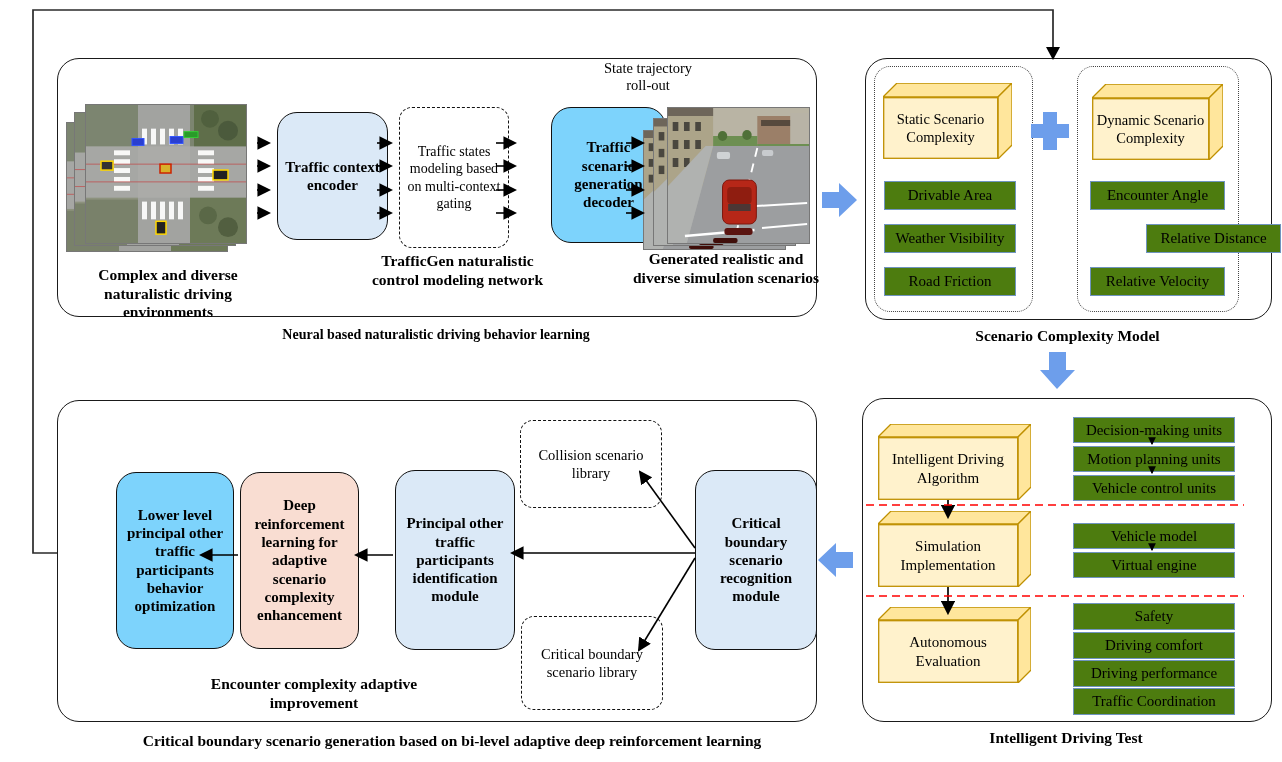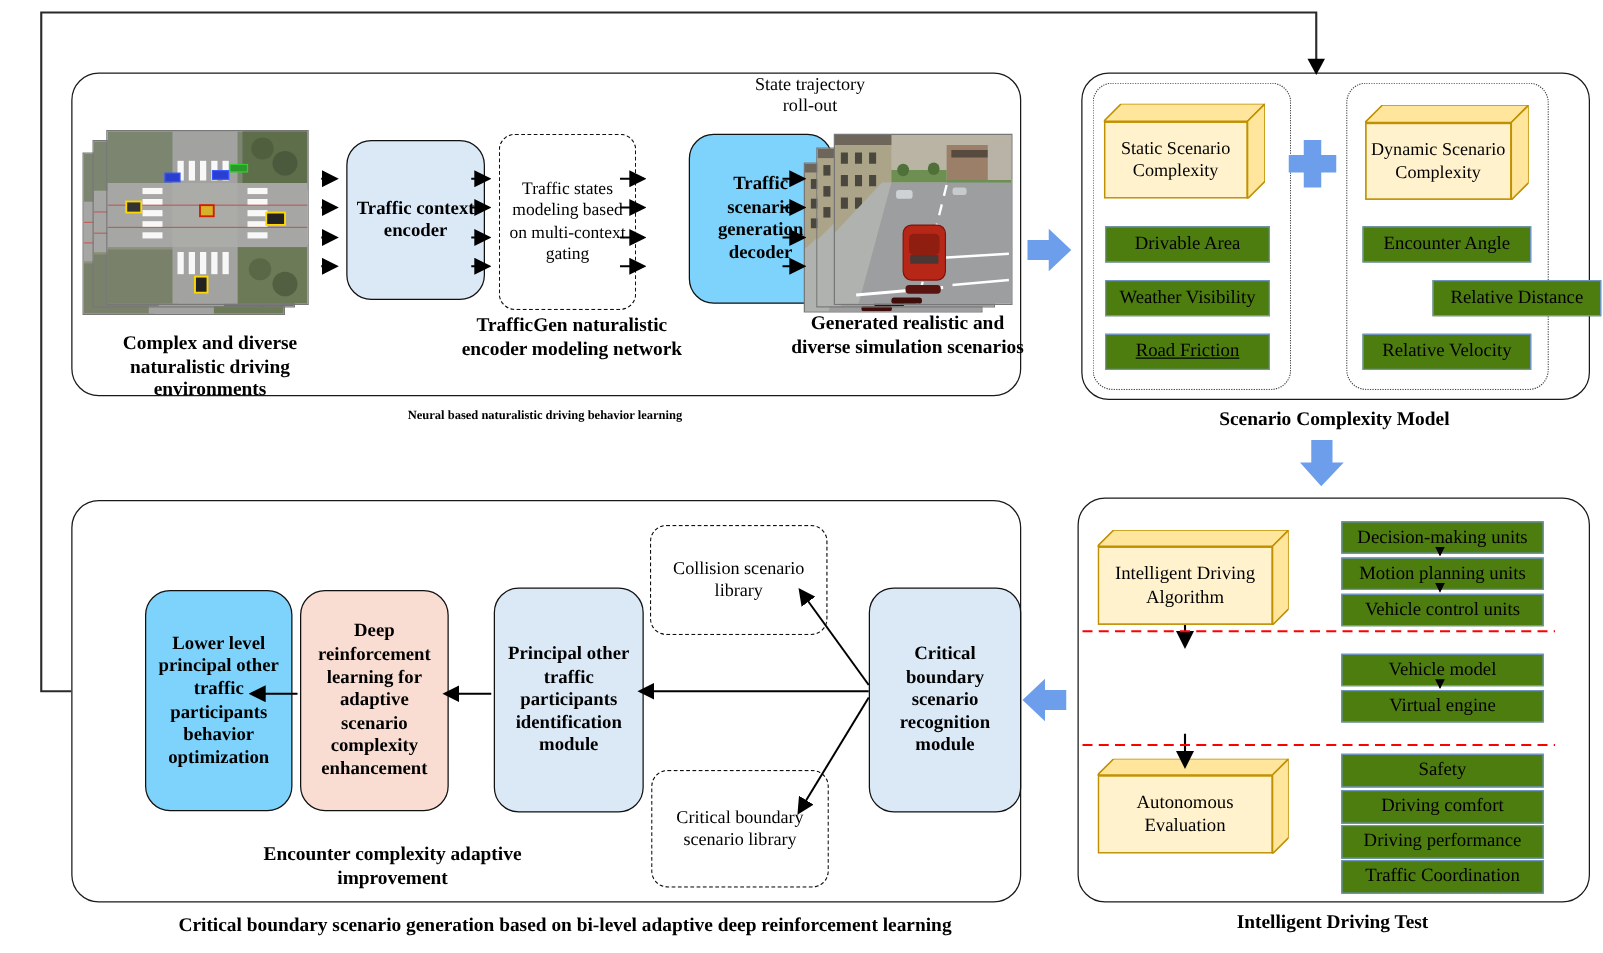--- a/index.html
+++ b/index.html
@@ -132,56 +132,56 @@
       </svg>
     <svg class="abs" style="left:85px;top:104px" width="160" height="138" viewBox="0 0 160 140" preserveAspectRatio="none">
         <use href="#aerial-art"></use>
       </svg>
   </div>
   <div class="caption" style="left:68px;top:266px;width:200px;font-size:15.5px;">Complex and diverse naturalistic driving environments</div>
 
   <div class="module blue round" style="left:277px;top:112px;width:97px;height:126px;font-size:15px;padding:0 6px;">Traffic context encoder</div>
 
   <div class="dashedbox" style="left:399px;top:107px;width:94px;height:139px;font-size:14px;padding:0 7px;">Traffic states modeling based on multi-context gating</div>
-  <div class="caption" style="left:360px;top:252px;width:195px;font-size:15.5px;">TrafficGen naturalistic encoder modeling network</div>
+  <div class="caption" style="left:360px;top:252px;width:195px;font-size:15.5px;">TrafficGen naturalistic control modeling network</div>
 
   <div class="module yellow round" style="left:523px;top:107px;width:99px;height:134px;font-size:15px;padding:0 7px;">Traffic scenario generation decoder</div>
 
   <div class="caption plain" style="left:598px;top:60px;width:100px;font-size:14.5px;font-weight:normal;z-index:4;">State trajectory roll-out</div>
 
   <div class="imgstack">
     <svg class="abs" style="left:643px;top:130px" width="141" height="118" viewBox="0 0 150 135" preserveAspectRatio="none">
         <use href="#sim-art"></use>
       </svg>
     <svg class="abs" style="left:653px;top:118px" width="141" height="126" viewBox="0 0 150 135" preserveAspectRatio="none">
         <use href="#sim-art"></use>
       </svg>
     <svg class="abs" style="left:667px;top:107px" width="141" height="135" viewBox="0 0 150 135" preserveAspectRatio="none">
         <use href="#sim-art"></use>
       </svg>
   </div>
   <div class="caption" style="left:630px;top:250px;width:192px;font-size:15.5px;">Generated realistic and diverse simulation scenarios</div>
 
-  <div class="caption" style="left:57px;top:327px;width:758px;font-size:10px;">Neural based naturalistic driving behavior learning</div>
+  <div class="caption" style="left:57px;top:327px;width:758px;font-size:14px;">Neural based naturalistic driving behavior learning</div>
 
   <div class="panel" style="left:865px;top:58px;width:405px;height:260px;"></div>
   <div class="subpanel" style="left:874px;top:66px;width:157px;height:244px;"></div>
   <div class="subpanel" style="left:1077px;top:66px;width:160px;height:244px;"></div>
 
   <div class="cuboid" style="left:883px;top:83px;width:137px;height:76px;">
     <svg width="129" height="76" viewBox="0 0 129 76">
       <polygon class="cubface" points="0,14 14,0 129,0 115,14"></polygon>
       <polygon class="cubface" points="115,14 129,0 129,62 115,76"></polygon>
       <rect class="cubfront" x="0.7" y="14.7" width="114" height="60.6"></rect>
     </svg>
     <div class="cubtext" style="left:0;top:14px;width:115px;height:62px;">Static Scenario Complexity</div>
   </div>
   <div class="item" style="left:884px;top:181px;width:130px;height:27px;">Drivable Area</div>
   <div class="item" style="left:884px;top:224px;width:130px;height:27px;">Weather Visibility</div>
-  <div class="item" style="left:884px;top:267px;width:130px;height:27px;text-decoration:underline;">Road Friction</div>
+  <div class="item" style="left:884px;top:267px;width:130px;height:27px;">Road Friction</div>
 
   <div class="cuboid" style="left:1092px;top:84px;width:131px;height:76px;">
     <svg width="131" height="76" viewBox="0 0 131 76">
       <polygon class="cubface" points="0,14 14,0 131,0 117,14"></polygon>
       <polygon class="cubface" points="117,14 131,0 131,62 117,76"></polygon>
       <rect class="cubfront" x="0.7" y="14.7" width="116" height="60.6"></rect>
     </svg>
     <div class="cubtext" style="left:0;top:14px;width:117px;height:62px;">Dynamic Scenario Complexity</div>
   </div>
   <div class="item" style="left:1090px;top:181px;width:133px;height:27px;">Encounter Angle</div>
@@ -192,20 +192,28 @@
 
   <div class="panel" style="left:862px;top:398px;width:408px;height:322px;"></div>
 
   <div class="cuboid" style="left:878px;top:424px;width:153px;height:76px;">
     <svg width="153" height="76" viewBox="0 0 153 76">
       <polygon class="cubface" points="0,13 13,0 153,0 140,13"></polygon>
       <polygon class="cubface" points="140,13 153,0 153,63 140,76"></polygon>
       <rect class="cubfront" x="0.7" y="13.7" width="139" height="61.6"></rect>
     </svg>
     <div class="cubtext" style="left:0;top:13px;width:140px;height:63px;font-size:15px;">Intelligent Driving Algorithm</div>
+  </div>
+  <div class="cuboid" style="left:878px;top:511px;width:153px;height:76px;">
+    <svg width="153" height="76" viewBox="0 0 153 76">
+      <polygon class="cubface" points="0,13 13,0 153,0 140,13"></polygon>
+      <polygon class="cubface" points="140,13 153,0 153,63 140,76"></polygon>
+      <rect class="cubfront" x="0.7" y="13.7" width="139" height="61.6"></rect>
+    </svg>
+    <div class="cubtext" style="left:0;top:13px;width:140px;height:63px;font-size:15px;">Simulation Implementation</div>
   </div>
   <div class="cuboid" style="left:878px;top:607px;width:153px;height:76px;">
     <svg width="153" height="76" viewBox="0 0 153 76">
       <polygon class="cubface" points="0,13 13,0 153,0 140,13"></polygon>
       <polygon class="cubface" points="140,13 153,0 153,63 140,76"></polygon>
       <rect class="cubfront" x="0.7" y="13.7" width="139" height="61.6"></rect>
     </svg>
     <div class="cubtext" style="left:0;top:13px;width:140px;height:63px;font-size:15px;">Autonomous Evaluation</div>
   </div>
 

